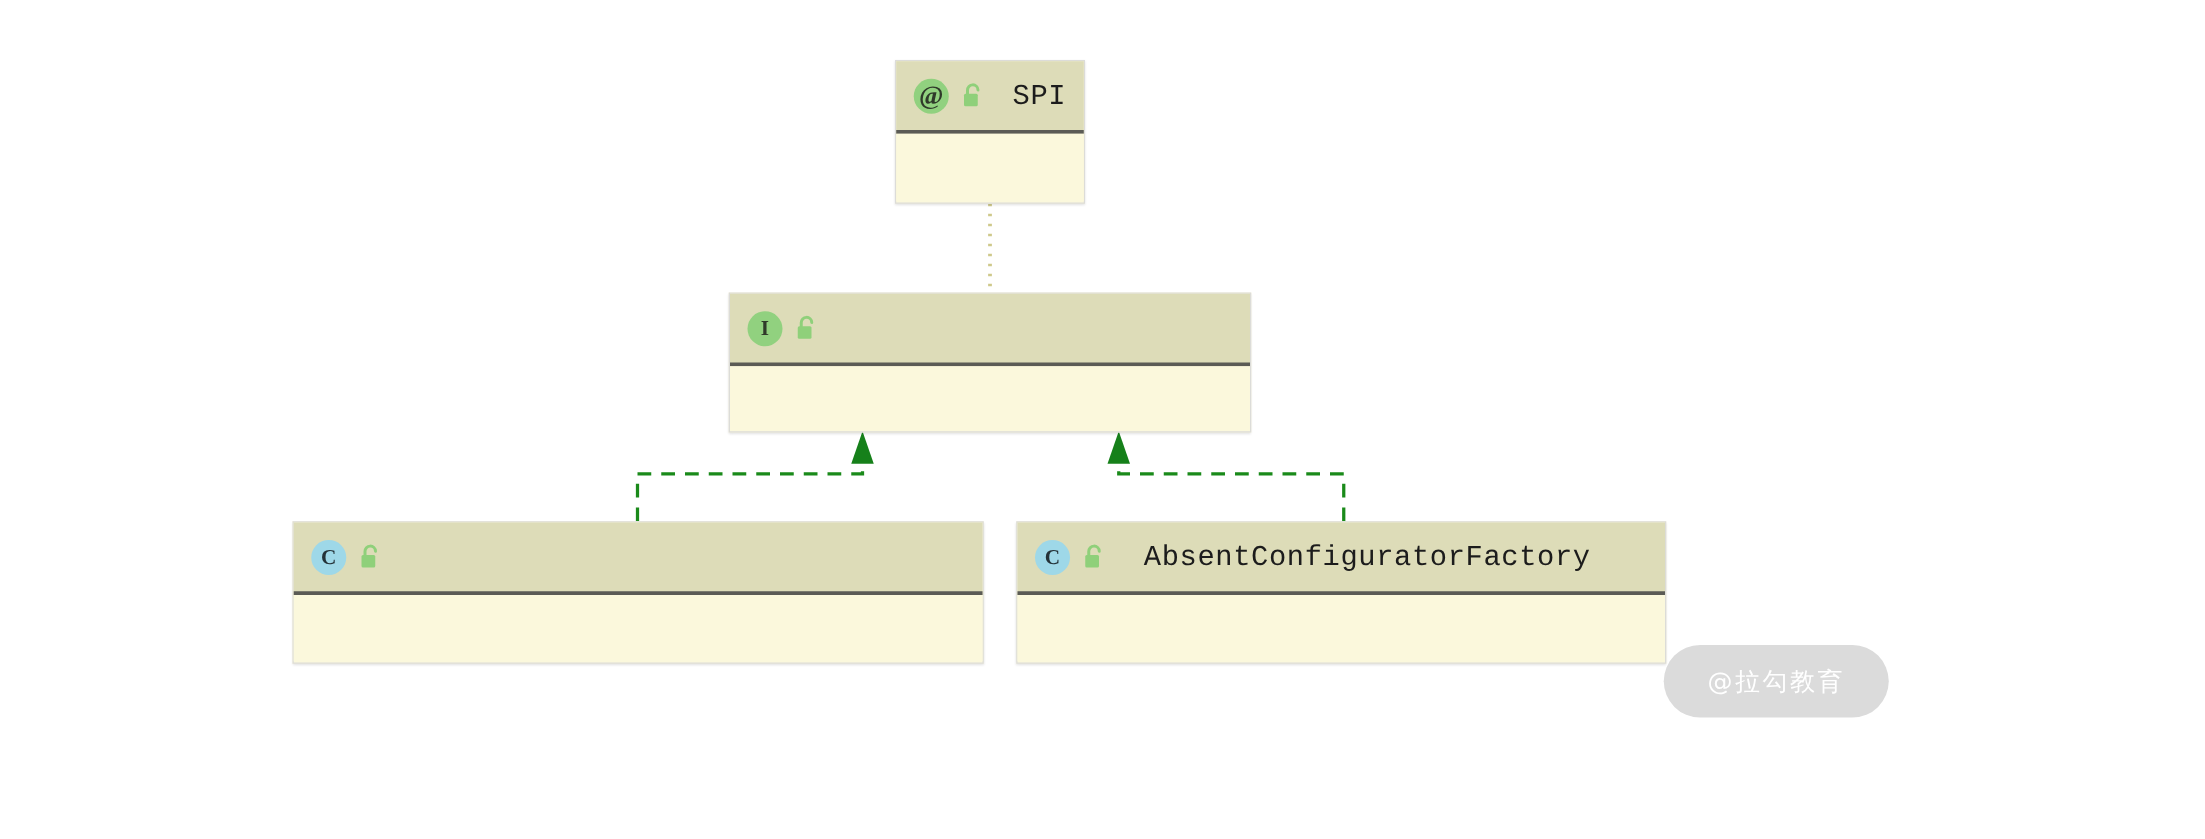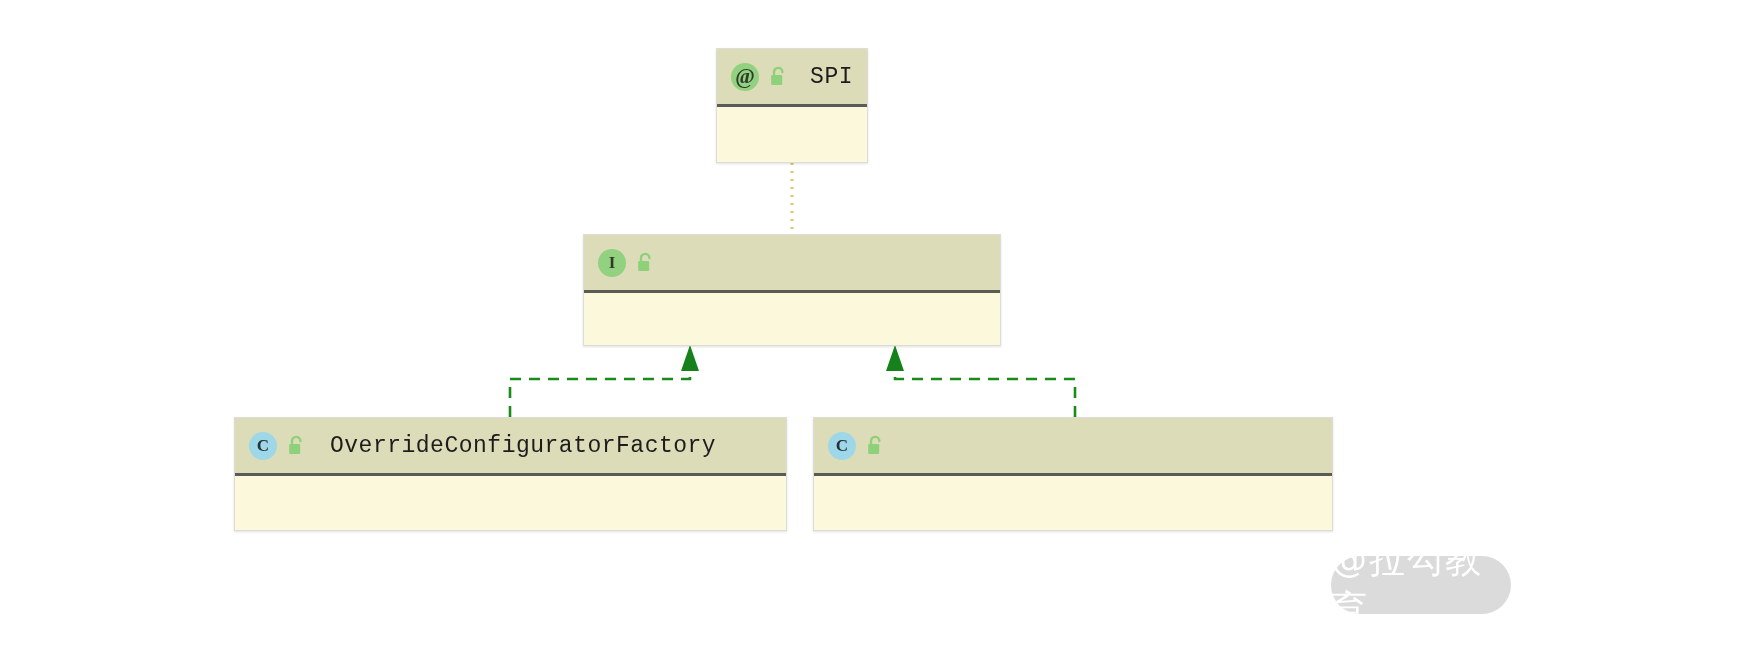--- a/index.html
+++ b/index.html
@@ -89,24 +89,23 @@
   
   .watermark {
     position: absolute;
     display: flex;
     align-items: center;
     justify-content: center;
     background: #d8d8d8;
     border-radius: 34px;
     color: #ffffff;
     font-family: "DejaVu Sans", "Liberation Sans", sans-serif;
-    font-size: 36px;
+    font-size: 20px;
     letter-spacing: 2px;
     opacity: 0.92;
-    margin-top: 40px;
   }
 </style>
 </head>
 <body>
 
 <div id="canvas">
 
   <svg class="edge-layer" viewBox="0 0 1764 671" width="1764" height="671">
 
     <line x1="792" y1="163" x2="792" y2="234" stroke="#cfc98a" stroke-width="3" stroke-dasharray="2 6" stroke-linecap="butt"></line>
@@ -150,34 +149,34 @@
   <div class="uml-node" style="left:234px; top:417px; width:553px; height:114px;">
     <div class="uml-header">
       <span class="stereo-icon stereo-class">C</span>
       <span class="lock-icon">
         <svg viewBox="0 0 20 22" width="20" height="22">
           <path d="M6 9 V6.2 A4.2 4.2 0 0 1 14.4 6.0" fill="none" stroke="#8fd07a" stroke-width="2.4" stroke-linecap="round"></path>
           <rect x="3.2" y="9" width="11" height="10" rx="1.2" fill="#8fd07a"></rect>
         </svg>
       </span>
       <span class="title-gap" style="width:14px;"></span>
-      <span class="uml-title">OverrideConfiguratorFactory</span>
     </div>
     <div class="uml-body" style="height:53px;"></div>
   </div>
 
   <div class="uml-node" style="left:813px; top:417px; width:520px; height:114px;">
     <div class="uml-header">
       <span class="stereo-icon stereo-class">C</span>
       <span class="lock-icon">
         <svg viewBox="0 0 20 22" width="20" height="22">
           <path d="M6 9 V6.2 A4.2 4.2 0 0 1 14.4 6.0" fill="none" stroke="#8fd07a" stroke-width="2.4" stroke-linecap="round"></path>
           <rect x="3.2" y="9" width="11" height="10" rx="1.2" fill="#8fd07a"></rect>
         </svg>
       </span>
       <span class="title-gap" style="width:20px;"></span>
+      <span class="uml-title">AbsentConfiguratorFactory</span>
     </div>
     <div class="uml-body" style="height:53px;"></div>
   </div>
 
   <div class="watermark" style="left:1331px; top:516px; width:180px; height:58px;">@拉勾教育</div>
 
 </div>
 
 </body></html>

